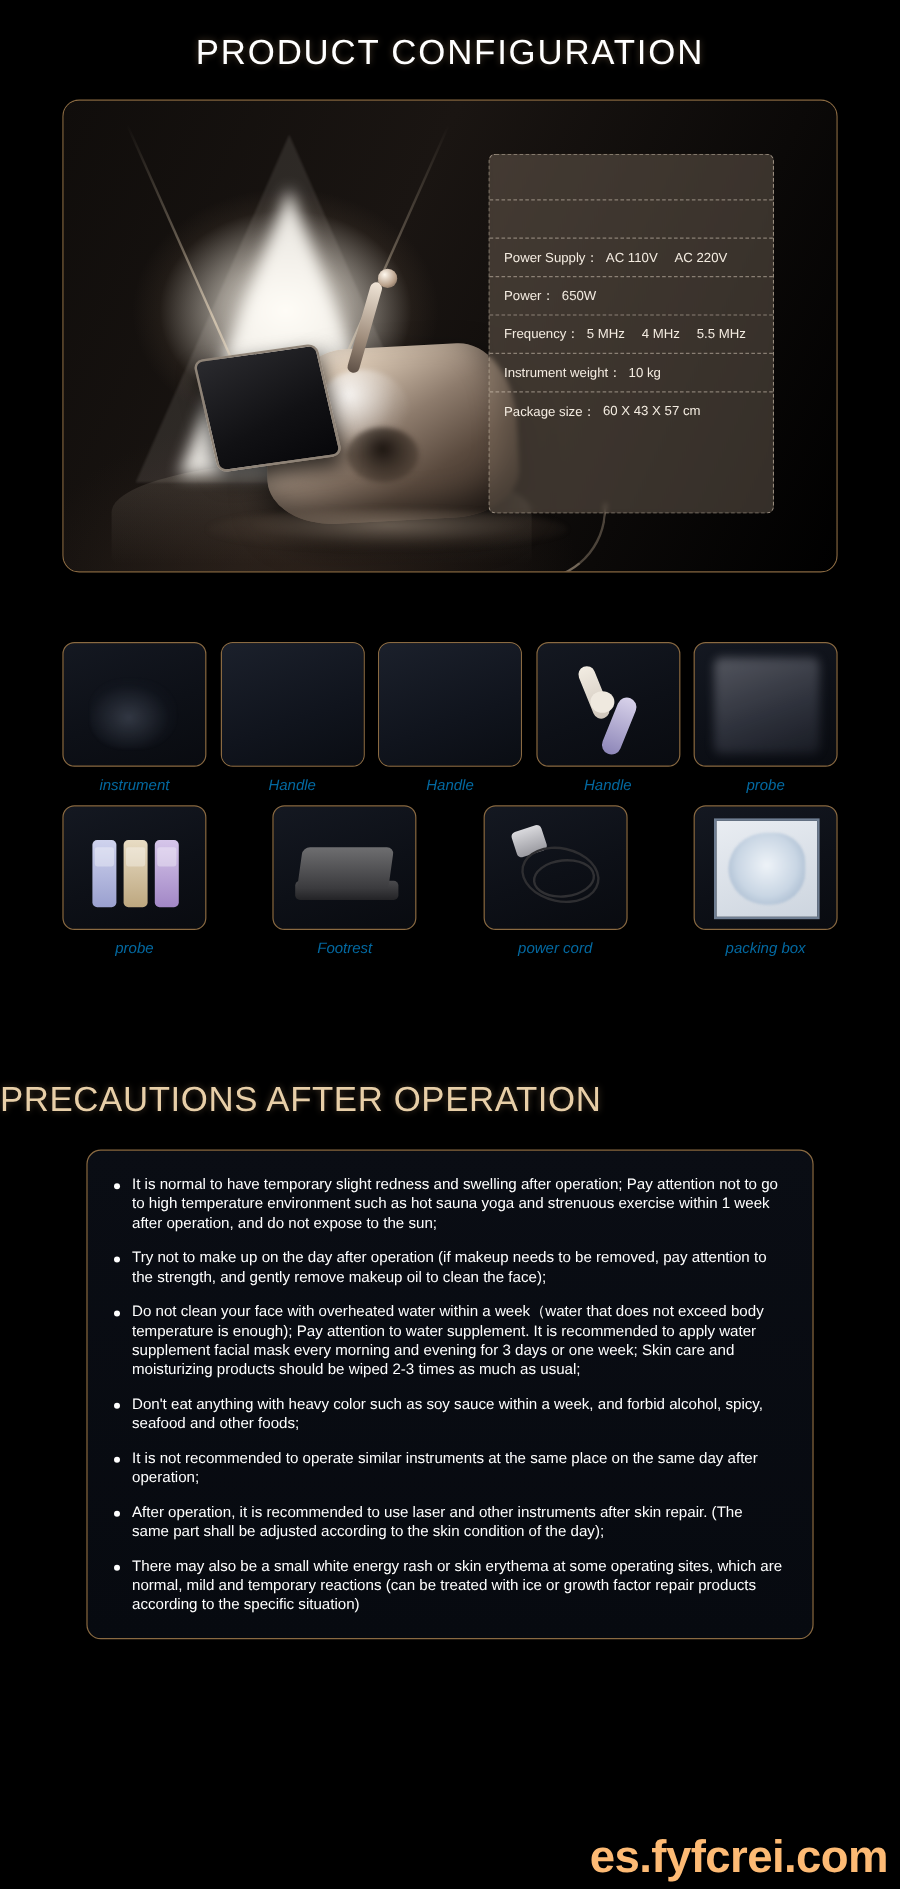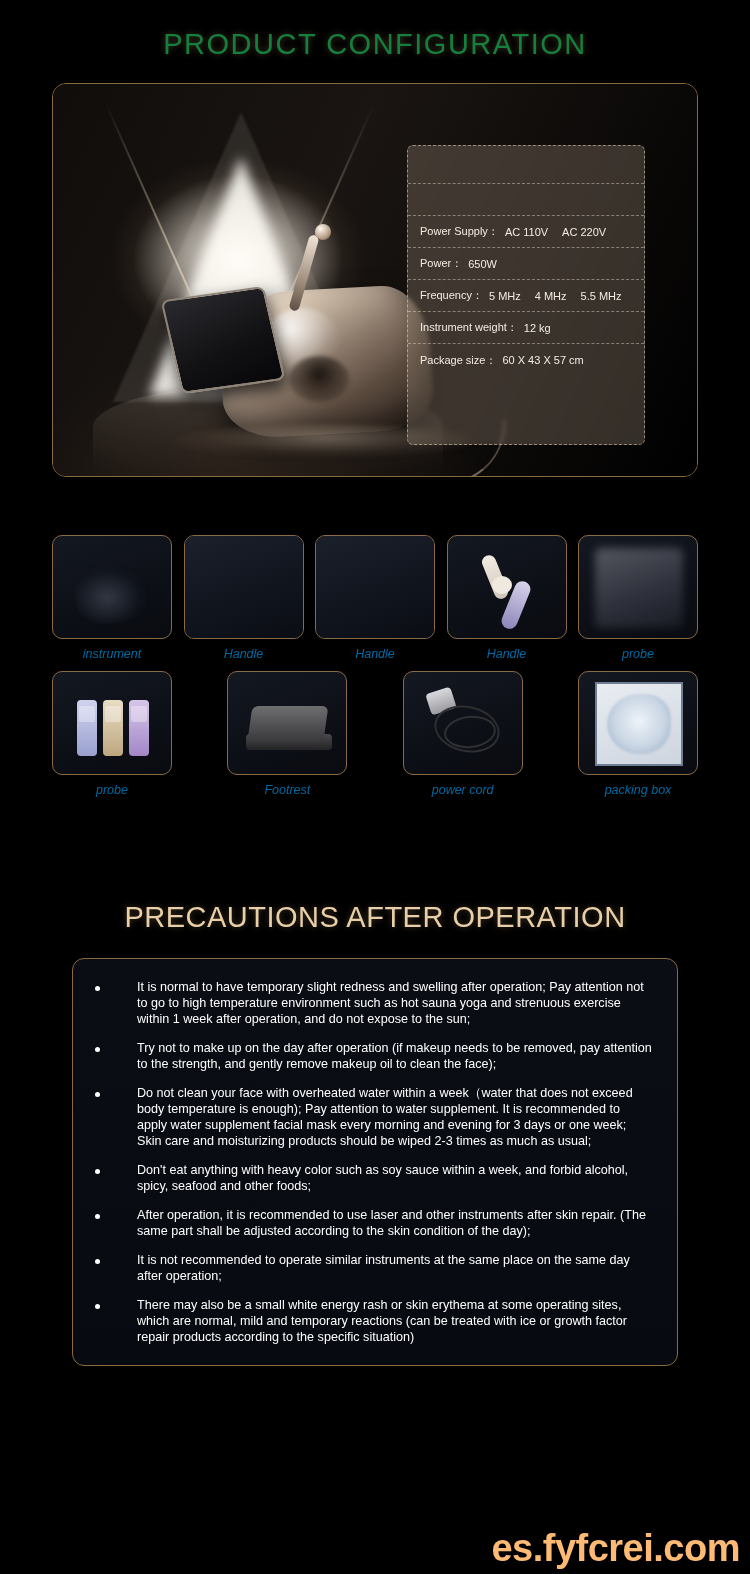--- a/index.html
+++ b/index.html
@@ -15,21 +15,21 @@
     overflow: hidden;
     font-family: "Liberation Sans", sans-serif;
     color: #e8e2d8;
   }
 
   
   .title-1 {
     text-align: center;
     font-size: 29px;
     letter-spacing: 1.5px;
-    color: #15803d;
+    color: #ffffff;
     padding-top: 28px;
     font-weight: 400;
     text-shadow: 0 0 6px rgba(210,170,120,0.35);
   }
 
   
   .hero {
     position: relative;
     margin: 22px 52px 0 52px;
     height: 394px;
@@ -155,21 +155,21 @@
     left: 40px; top: 300px;
     width: 350px; height: 86px;
     background: linear-gradient(180deg, rgba(200,185,168,0.18) 0%, rgba(40,32,26,0.0) 100%);
     border-radius: 50% 50% 6px 6px;
   }
 
   
   .spec-card {
     position: absolute;
     right: 52px;
-    top: 61px;
+    top: 44px;
     width: 238px;
     height: 300px;
     background: rgba(168,150,130,0.30);
     border: 1px dashed rgba(230,215,195,0.55);
     border-radius: 6px;
     backdrop-filter: blur(2px);
     padding: 6px 0 0 0;
   }
   .spec-row {
     height: 32px;
@@ -305,40 +305,38 @@
   }
   .box-inner {
     position: absolute; left: 28px; top: 22px; width: 64px; height: 60px;
     background: radial-gradient(ellipse at 50% 45%, #eef3f8 0%, #c9d6e4 55%, #93a9c2 100%);
     border-radius: 50% 40% 45% 50%;
     filter: blur(1px);
   }
 
   
   .title-2 {
-    text-align: center;
     font-size: 29px;
     letter-spacing: 0.5px;
     color: #e8cfa8;
     margin-top: 104px;
     font-weight: 400;
     text-shadow: 0 0 6px rgba(210,170,120,0.35);
   }
   .notes {
     margin: 24px 72px 0 72px;
     border: 1px solid #8a6a42;
     border-radius: 12px;
     background: linear-gradient(180deg, #0a0d14 0%, #070a10 100%);
     padding: 20px 24px 20px 14px;
   }
   .note {
     display: flex;
     align-items: flex-start;
     margin-bottom: 13px;
-    gap: 27px;
   }
   .note:last-child { margin-bottom: 0; }
   .dot {
     flex: 0 0 auto;
     width: 5px; height: 5px;
     background: #ffffff;
     border-radius: 50%;
     margin: 7px 10px 0 8px;
   }
   .note-text {
@@ -405,21 +403,21 @@
       <span class="spec-label">Frequency：</span>
       <span class="spec-values">
         <span>5 MHz</span>
         <span>4 MHz</span>
         <span>5.5 MHz</span>
       </span>
     </div>
     <div class="spec-row">
       <span class="spec-label">Instrument weight：</span>
       <span class="spec-values">
-        <span>12 kg</span>
+        <span>10 kg</span>
       </span>
     </div>
     <div class="spec-row">
       <span class="spec-label">Package size：</span>
       <span class="spec-values">
         <span>60 X  43 X 57 cm</span>
       </span>
     </div>
   </div>
 </div>
@@ -518,25 +516,25 @@
   <div class="note">
     <div class="dot"></div>
     <div class="note-text">Do not clean your face with overheated water within a week（water that does not exceed body temperature is enough); Pay attention to water supplement. It is recommended to apply water supplement facial mask every morning and evening for 3 days or one week; Skin care and moisturizing products should be wiped 2-3 times as much as usual;</div>
   </div>
   <div class="note">
     <div class="dot"></div>
     <div class="note-text">Don't eat anything with heavy color such as soy sauce within a week, and forbid alcohol, spicy, seafood and other foods;</div>
   </div>
   <div class="note">
     <div class="dot"></div>
+    <div class="note-text">It is not recommended to operate similar instruments at the same place on the same day after operation;</div>
+  </div>
+  <div class="note">
+    <div class="dot"></div>
     <div class="note-text">After operation, it is recommended to use laser and other instruments after skin repair. (The same part shall be adjusted according to the skin condition of the day);</div>
   </div>
   <div class="note">
     <div class="dot"></div>
-    <div class="note-text">It is not recommended to operate similar instruments at the same place on the same day after operation;</div>
-  </div>
-  <div class="note">
-    <div class="dot"></div>
     <div class="note-text">There may also be a small white energy rash or skin erythema at some operating sites, which are normal, mild and temporary reactions (can be treated with ice or growth factor repair products according to the specific situation)</div>
   </div>
 </div>
 
 <div class="watermark">es.fyfcrei.com</div>
 
 </body></html>

